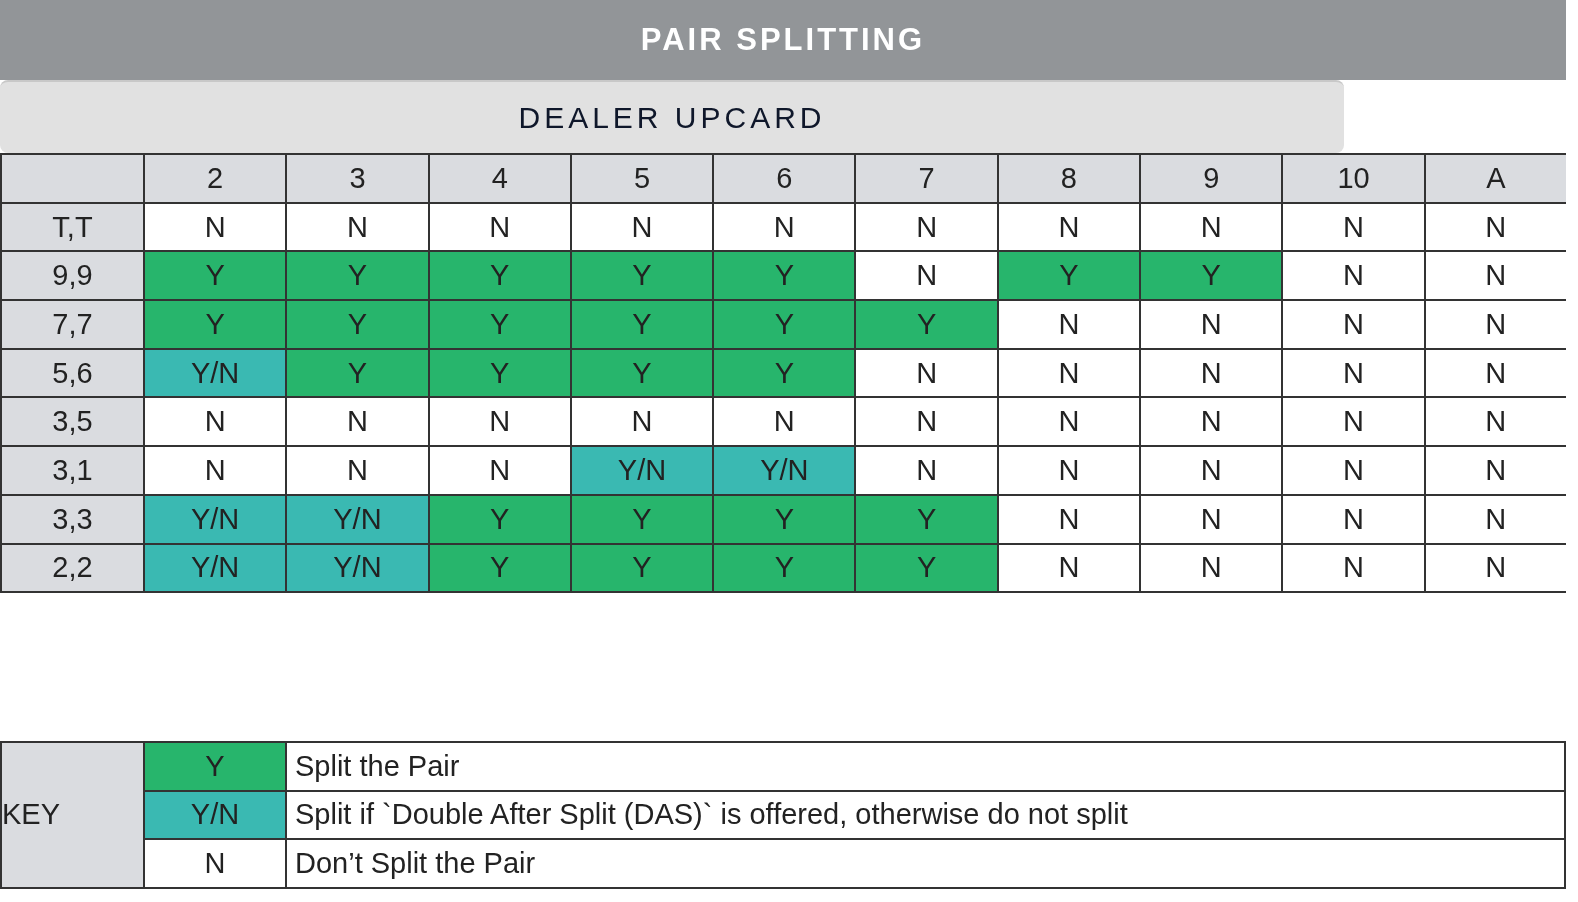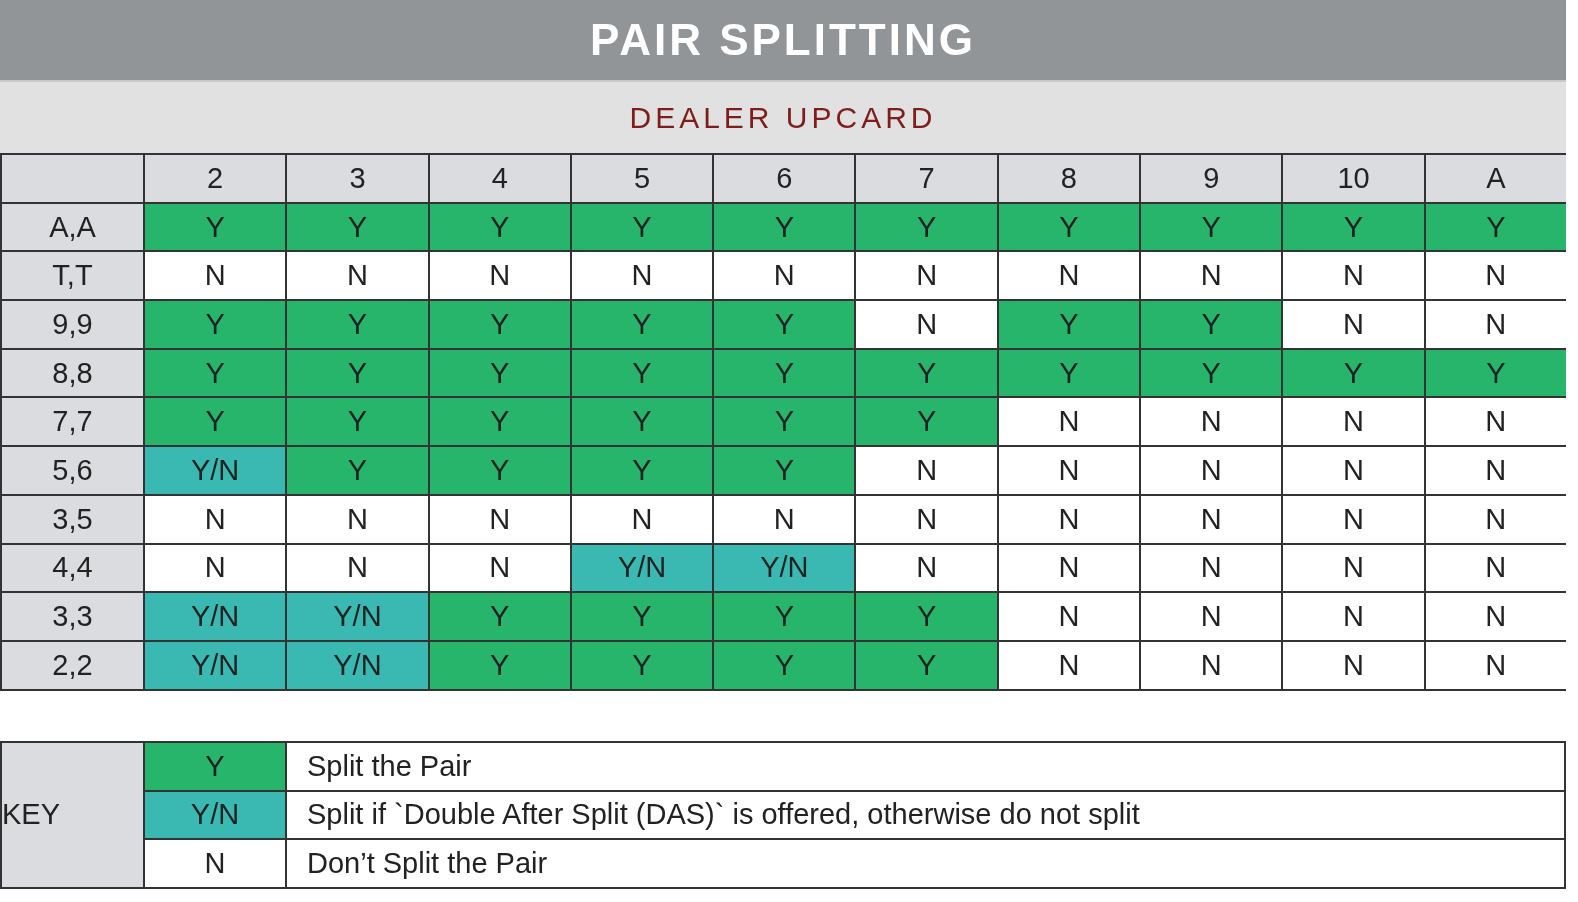--- a/index.html
+++ b/index.html
@@ -1,31 +1,31 @@
 <!DOCTYPE html>
 <html><head>
 <meta charset="utf-8">
 <style>
   html,body{margin:0;padding:0;background:#fff;}
   body{width:1578px;height:902px;overflow:hidden;font-family:"Liberation Sans",sans-serif;color:#222;position:relative;}
-  .title-bar{position:absolute;left:0;top:0;width:1566px;height:80px;background:#929598;color:#fff;font-weight:bold;font-size:44px;letter-spacing:3px;display:flex;align-items:center;justify-content:center;}
-  .sub-bar{position:absolute;left:0;top:80px;width:1566px;height:73px;background:#e1e1e1;border-top:2px solid #c8c8c8;box-sizing:border-box;font-size:30px;letter-spacing:4px;display:flex;align-items:center;justify-content:center;color:#7f1d1d;}
+  .title-bar{position:absolute;left:0;top:0;width:1566px;height:80px;background:#929598;color:#fff;font-weight:bold;font-size:31px;letter-spacing:3px;display:flex;align-items:center;justify-content:center;}
+  .sub-bar{position:absolute;left:0;top:80px;width:1344px;height:73px;background:#e1e1e1;border-top:2px solid #c8c8c8;box-sizing:border-box;font-size:30px;letter-spacing:4px;display:flex;align-items:center;justify-content:center;color:#0f172a;border-radius:8px;}
   .right-edge{position:absolute;right:0;top:0;width:12px;height:902px;background:#fff;}
   table.grid{position:absolute;left:0;top:153px;border-collapse:collapse;table-layout:fixed;width:1566px;}
   table.grid td{border:2px solid #333;height:46.7px;text-align:center;font-size:29px;padding:0;}
   table.grid td.rh{background:#dadce0;}
   table.grid tr.hdr td{background:#dadce0;}
   .Y{background:#27b56c;}
   .YN{background:#3ab9b2;}
   .N{background:#fff;}
   table.key{position:absolute;left:0;top:741px;border-collapse:collapse;table-layout:fixed;width:1566px;}
   table.key td{border:2px solid #333;height:46.5px;font-size:29px;padding:0;}
   table.key td.kl{background:#dadce0;text-align:left;}
   table.key td.ks{text-align:center;}
-  table.key td.kd{text-align:left;padding-left:20px;background:#fff;}
+  table.key td.kd{text-align:left;padding-left:8px;background:#fff;}
 </style>
 </head>
 <body>
 
 <div class="title-bar">PAIR SPLITTING</div>
 <div class="sub-bar">DEALER UPCARD</div>
 
 <table class="grid">
   <colgroup>
       <col style="width:143px">
@@ -39,33 +39,20 @@
         <td>4</td>
         <td>5</td>
         <td>6</td>
         <td>7</td>
         <td>8</td>
         <td>9</td>
         <td>10</td>
         <td>A</td>
       </tr>
       <tr>
-        <td class="rh">A,A</td>
-        <td class="Y">Y</td>
-        <td class="Y">Y</td>
-        <td class="Y">Y</td>
-        <td class="Y">Y</td>
-        <td class="Y">Y</td>
-        <td class="Y">Y</td>
-        <td class="Y">Y</td>
-        <td class="Y">Y</td>
-        <td class="Y">Y</td>
-        <td class="Y">Y</td>
-      </tr>
-      <tr>
         <td class="rh">T,T</td>
         <td class="N">N</td>
         <td class="N">N</td>
         <td class="N">N</td>
         <td class="N">N</td>
         <td class="N">N</td>
         <td class="N">N</td>
         <td class="N">N</td>
         <td class="N">N</td>
         <td class="N">N</td>
@@ -76,33 +63,20 @@
         <td class="Y">Y</td>
         <td class="Y">Y</td>
         <td class="Y">Y</td>
         <td class="Y">Y</td>
         <td class="Y">Y</td>
         <td class="N">N</td>
         <td class="Y">Y</td>
         <td class="Y">Y</td>
         <td class="N">N</td>
         <td class="N">N</td>
-      </tr>
-      <tr>
-        <td class="rh">8,8</td>
-        <td class="Y">Y</td>
-        <td class="Y">Y</td>
-        <td class="Y">Y</td>
-        <td class="Y">Y</td>
-        <td class="Y">Y</td>
-        <td class="Y">Y</td>
-        <td class="Y">Y</td>
-        <td class="Y">Y</td>
-        <td class="Y">Y</td>
-        <td class="Y">Y</td>
       </tr>
       <tr>
         <td class="rh">7,7</td>
         <td class="Y">Y</td>
         <td class="Y">Y</td>
         <td class="Y">Y</td>
         <td class="Y">Y</td>
         <td class="Y">Y</td>
         <td class="Y">Y</td>
         <td class="N">N</td>
@@ -130,21 +104,21 @@
         <td class="N">N</td>
         <td class="N">N</td>
         <td class="N">N</td>
         <td class="N">N</td>
         <td class="N">N</td>
         <td class="N">N</td>
         <td class="N">N</td>
         <td class="N">N</td>
       </tr>
       <tr>
-        <td class="rh">4,4</td>
+        <td class="rh">3,1</td>
         <td class="N">N</td>
         <td class="N">N</td>
         <td class="N">N</td>
         <td class="YN">Y/N</td>
         <td class="YN">Y/N</td>
         <td class="N">N</td>
         <td class="N">N</td>
         <td class="N">N</td>
         <td class="N">N</td>
         <td class="N">N</td>

